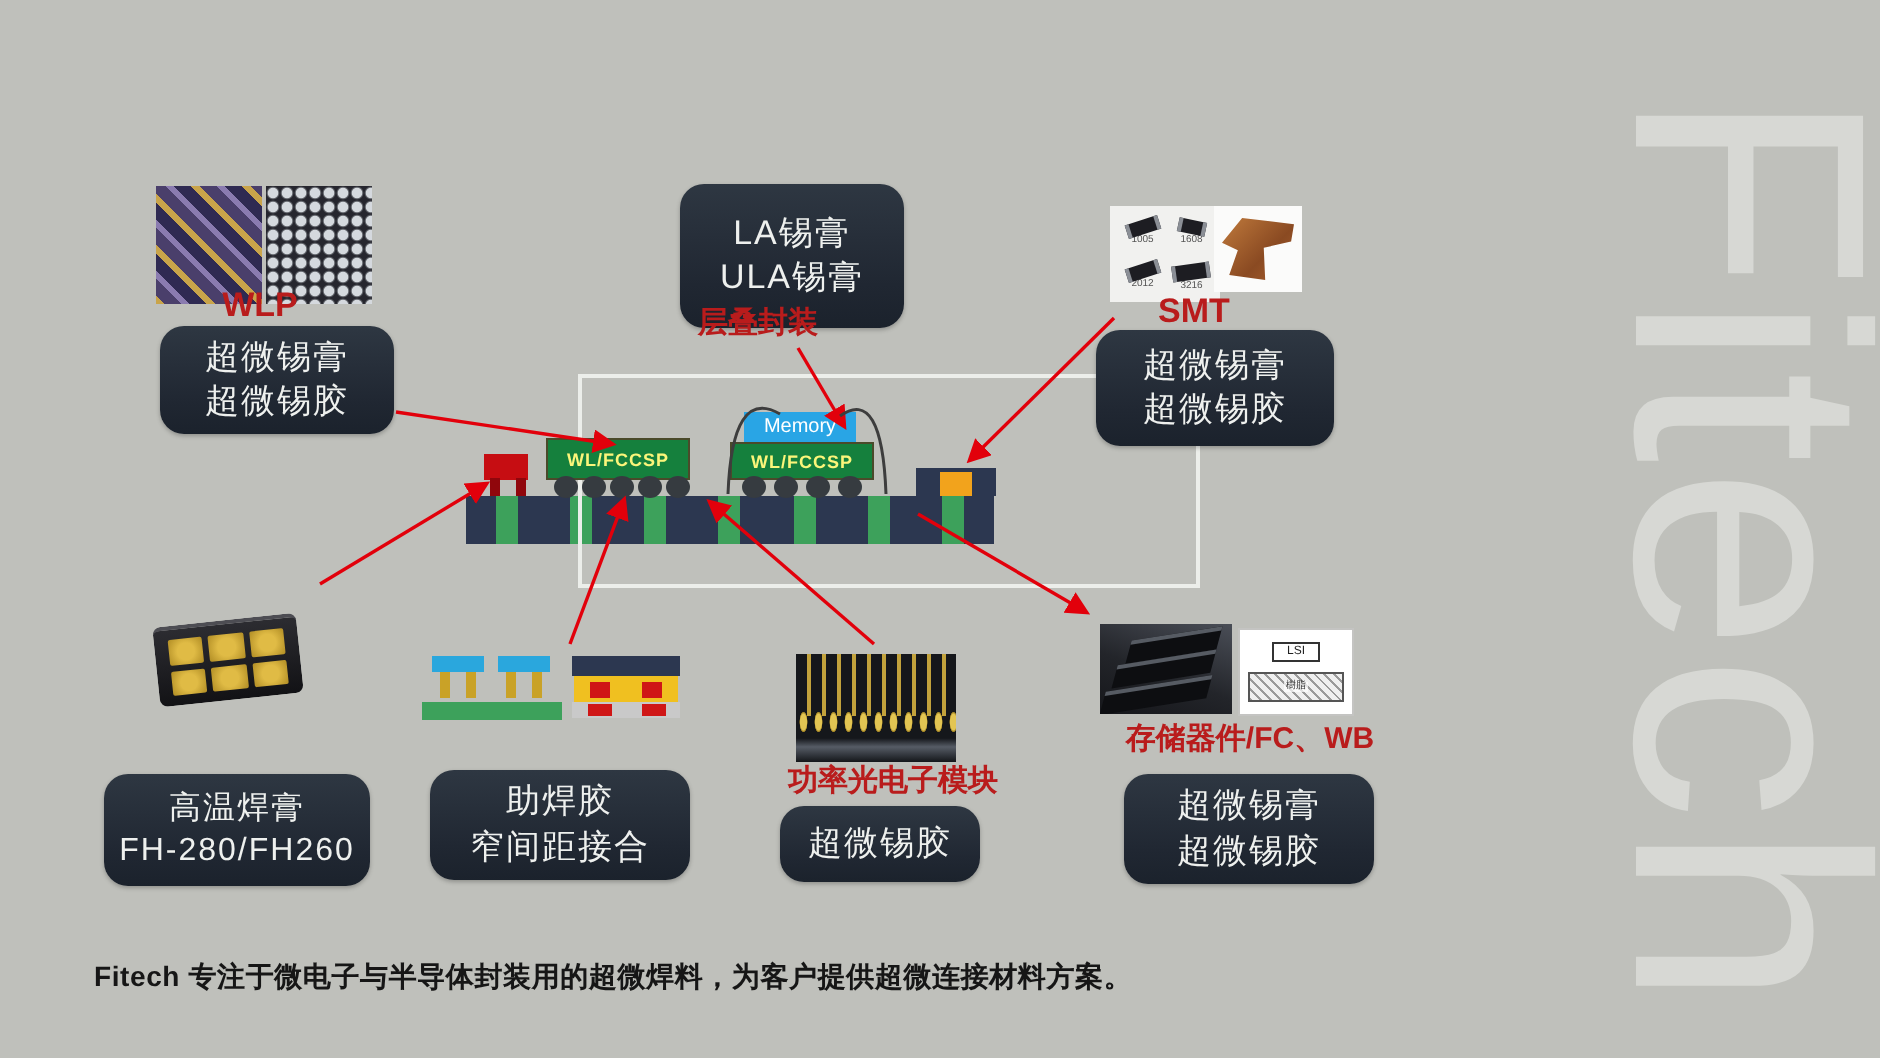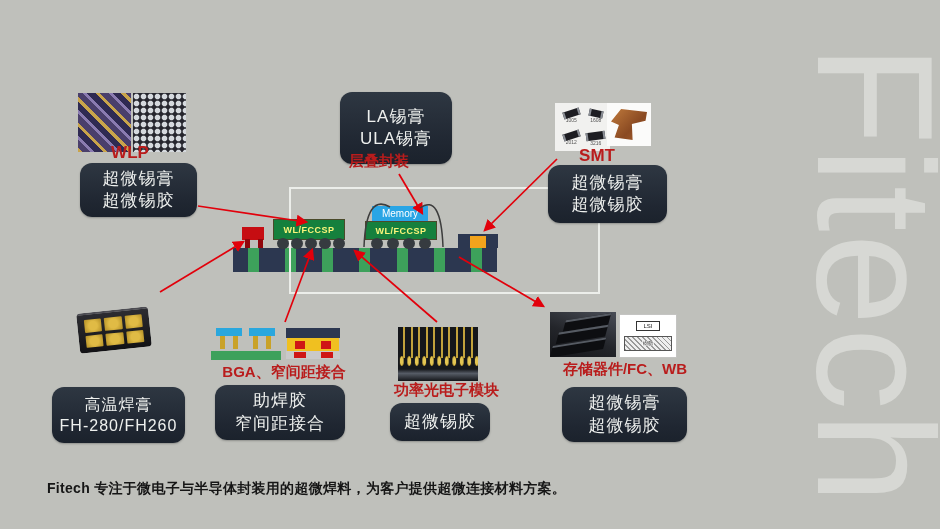--- a/index.html
+++ b/index.html
@@ -222,21 +222,20 @@
     <span class="top"></span>
     <span class="mid">
         <i></i>
         <i></i>
       </span>
     <span class="bot">
         <i></i>
         <i></i>
       </span>
   </div>
-  <div class="redlabel" style="left:220px;top:363px;width:128px;">BGA、窄间距接合</div>
   <div class="darkbox" style="left:215px;top:385px;width:130px;height:55px;">
     <span>助焊胶</span>
     <span>窄间距接合</span>
   </div>
 
   <div class="photo gwire" style="left:398px;top:327px;width:80px;height:54px;"></div>
   <div class="redlabel" style="left:394px;top:381px;width:94px;">功率光电子模块</div>
   <div class="darkbox" style="left:390px;top:403px;width:100px;height:38px;">
     <span>超微锡胶</span>
   </div>

